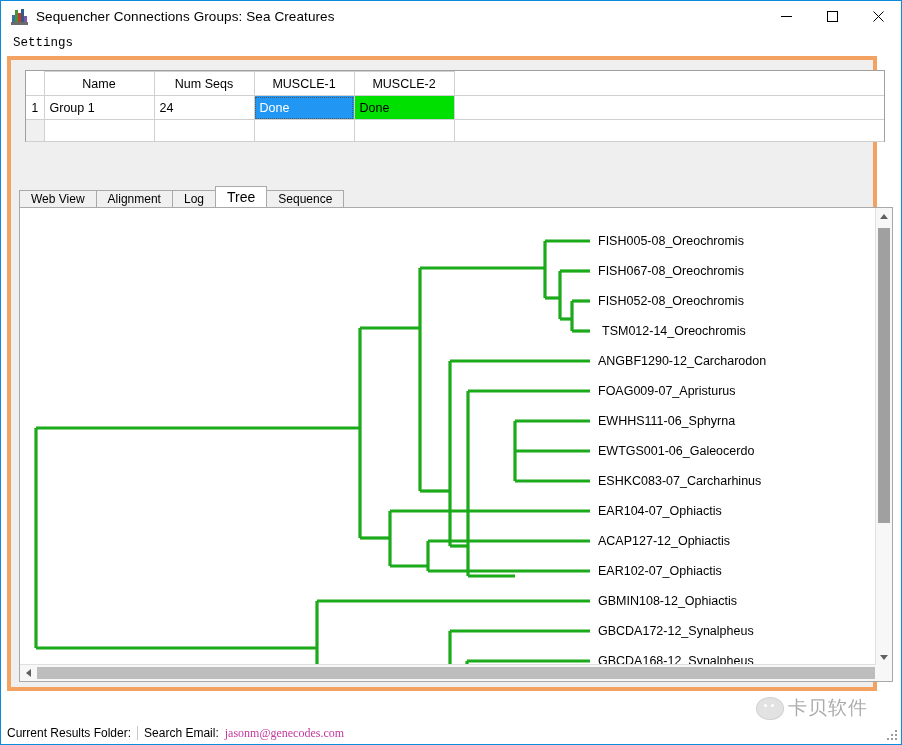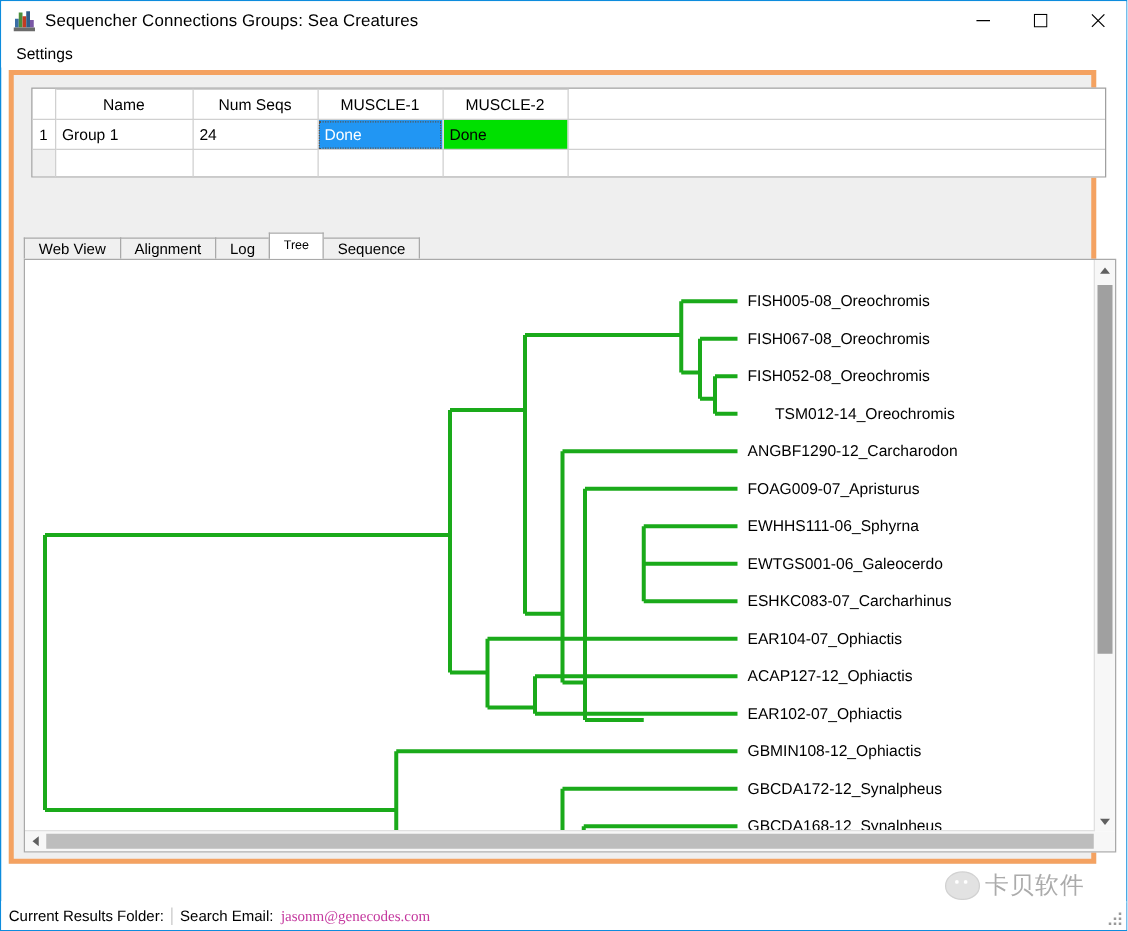--- a/index.html
+++ b/index.html
@@ -36,21 +36,21 @@
   .win-buttons{position:absolute;right:0;top:0;height:31px;display:flex;}
   .win-btn{
     width:46px;height:31px;display:flex;align-items:center;justify-content:center;
     font-size:13px;color:#000;
   }
   .win-btn svg{display:block;}
 
   
   .menubar{
     position:absolute;left:0;top:31px;right:4px;height:22px;
-    background:#ffffff;display:flex;align-items:center;
+    background:#ffffff;display:flex;align-items:center;font-family:Liberation Mono, monospace;
   }
   .menu-item{
     padding:2px 6px;margin-left:6px;font-size:12.5px;color:#000;
   }
 
   
   .orange-frame{
     position:absolute;left:6px;top:55px;width:870px;height:635px;
     border:4px solid #f4a261;
     box-sizing:border-box;
@@ -101,21 +101,21 @@
   }
   .tab{
     height:17px;line-height:16px;padding:0 11px;
     background:#f0f0f0;border:1px solid #a9a9a9;border-bottom:none;
     font-size:12px;color:#000;margin-right:-1px;
     box-sizing:border-box;
   }
   .tab.active{
     height:21px;line-height:20px;background:#ffffff;
     border-color:#a9a9a9;position:relative;z-index:3;
-    font-size:10px;
+    font-size:14px;
     margin-top:17px;
   }
 
   
   .tree-panel{
     position:absolute;left:8px;top:147px;width:874px;height:475px;
     background:#ffffff;border:1px solid #a9a9a9;box-sizing:border-box;
     overflow:hidden;
   }
   .tree-canvas{
@@ -348,21 +348,21 @@
             <path d="M447,453 L570,453"></path>
             <path d="M447,487 L457,487"></path>
             <path d="M457,483 L457,495"></path>
             <path d="M457,483 L570,483"></path>
           </g>
         </svg>
 
         <div class="leaf-label" style="left:578px;top:26px;">FISH005-08_Oreochromis</div>
         <div class="leaf-label" style="left:578px;top:56px;">FISH067-08_Oreochromis</div>
         <div class="leaf-label" style="left:578px;top:86px;">FISH052-08_Oreochromis</div>
-        <div class="leaf-label" style="left:600px;top:116px;">TSM012-14_Oreochromis</div>
+        <div class="leaf-label" style="left:582px;top:116px;">TSM012-14_Oreochromis</div>
         <div class="leaf-label" style="left:578px;top:146px;">ANGBF1290-12_Carcharodon</div>
         <div class="leaf-label" style="left:578px;top:176px;">FOAG009-07_Apristurus</div>
         <div class="leaf-label" style="left:578px;top:206px;">EWHHS111-06_Sphyrna</div>
         <div class="leaf-label" style="left:578px;top:236px;">EWTGS001-06_Galeocerdo</div>
         <div class="leaf-label" style="left:578px;top:266px;">ESHKC083-07_Carcharhinus</div>
         <div class="leaf-label" style="left:578px;top:296px;">EAR104-07_Ophiactis</div>
         <div class="leaf-label" style="left:578px;top:326px;">ACAP127-12_Ophiactis</div>
         <div class="leaf-label" style="left:578px;top:356px;">EAR102-07_Ophiactis</div>
         <div class="leaf-label" style="left:578px;top:386px;">GBMIN108-12_Ophiactis</div>
         <div class="leaf-label" style="left:578px;top:416px;">GBCDA172-12_Synalpheus</div>

